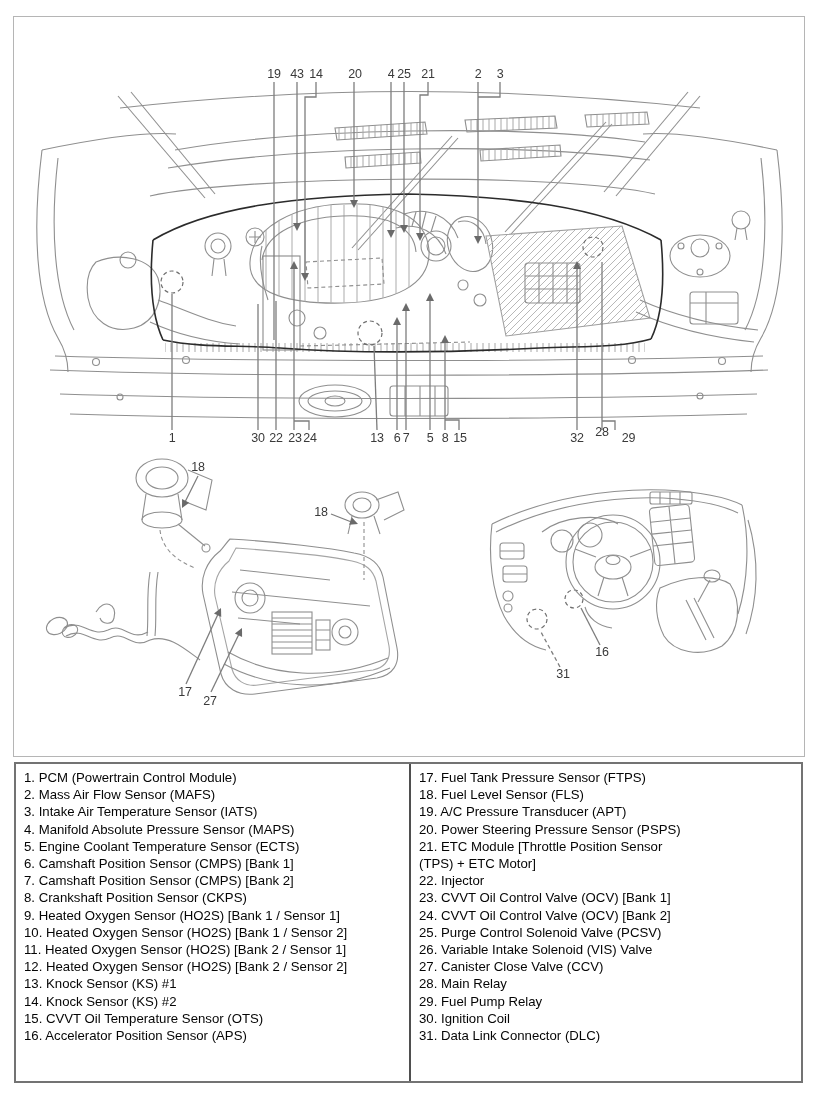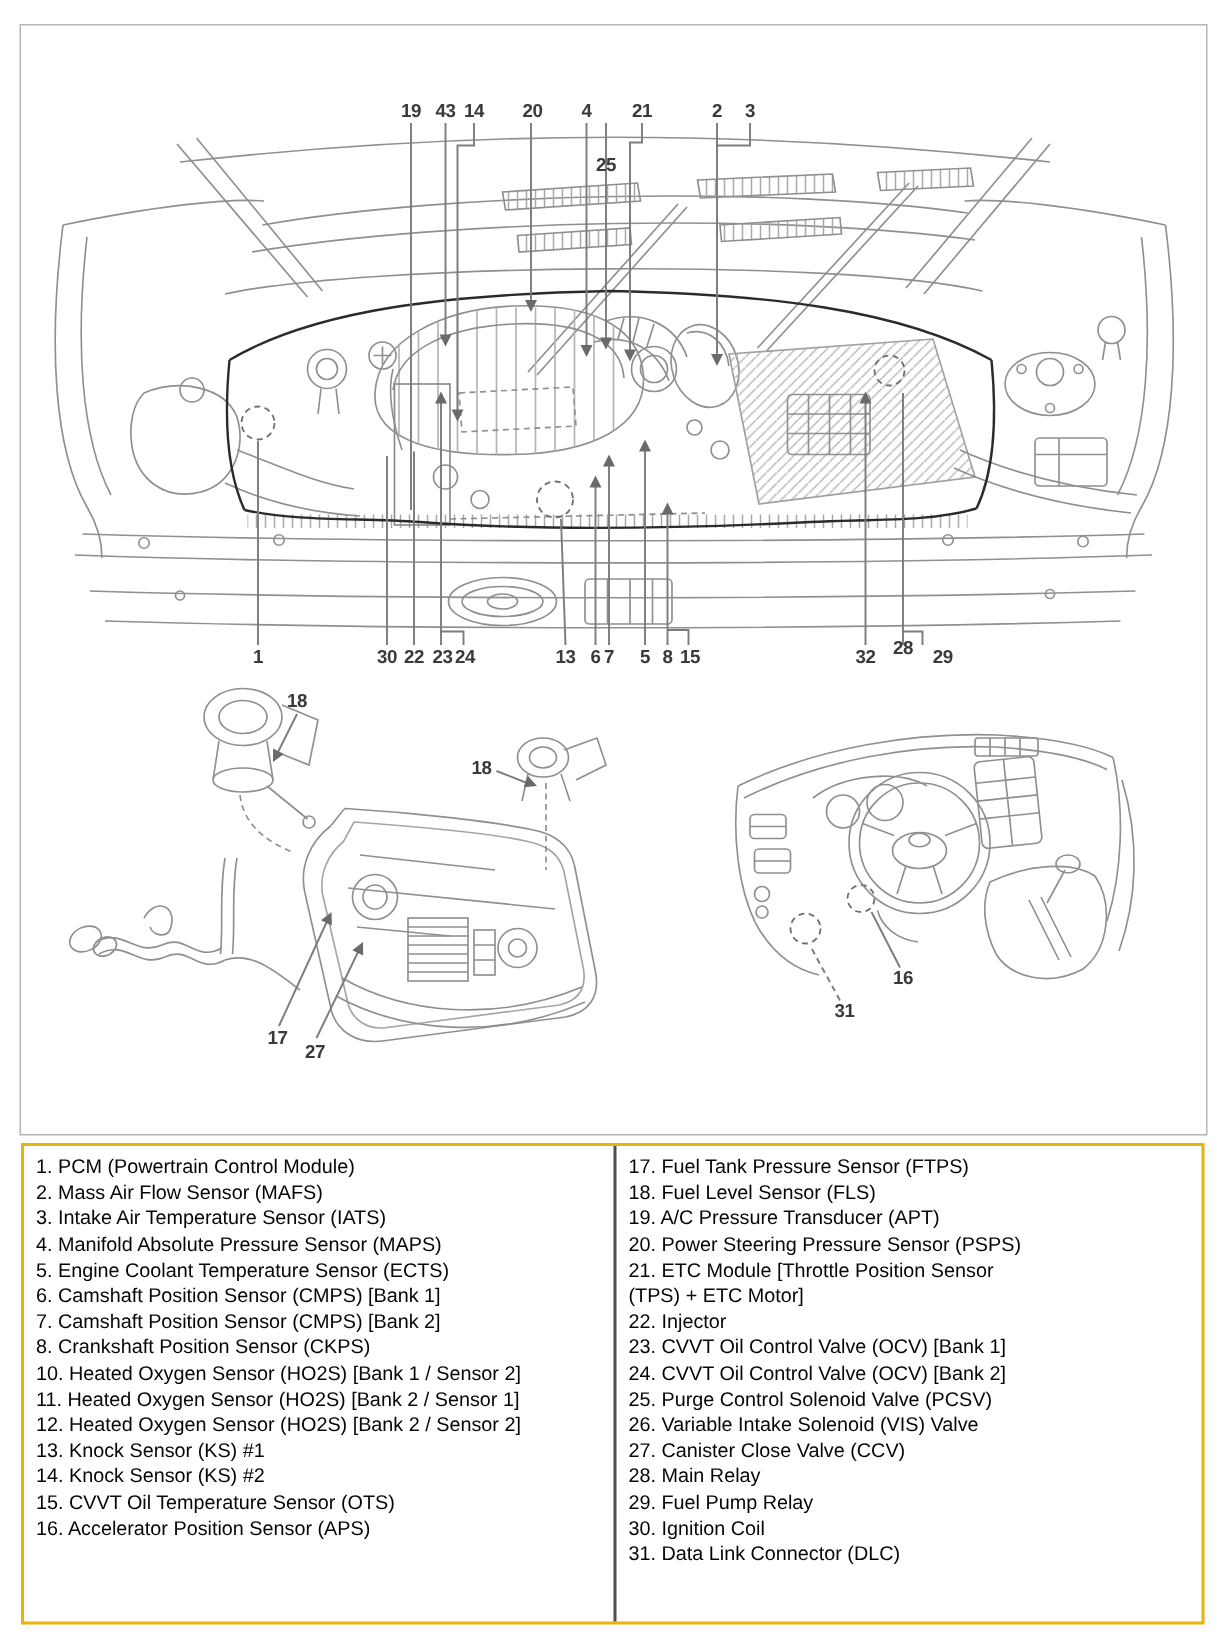--- a/index.html
+++ b/index.html
@@ -3,23 +3,23 @@
 <meta charset="utf-8">
 <style>
   html,body{margin:0;padding:0;background:#fff;}
   .page{position:relative;width:819px;height:1096px;background:#ffffff;
         font-family:"Liberation Sans",sans-serif;overflow:hidden;}
   .diagram-frame{position:absolute;left:13px;top:16px;width:792px;height:741px;
         border:1px solid #b5b5b5;box-sizing:border-box;}
   svg.art{position:absolute;left:0;top:0;pointer-events:none;}
   #callout-layer{position:absolute;left:0;top:0;width:819px;height:760px;pointer-events:none;}
   .callout{position:absolute;transform:translate(-50%,-50%);
-        font-size:12.5px;font-weight:bold;color:#3a3a3a;letter-spacing:-0.3px;white-space:nowrap;}
+        font-size:12.5px;font-weight:normal;color:#3a3a3a;letter-spacing:-0.3px;white-space:nowrap;}
   .legend-box{position:absolute;left:14px;top:762px;width:789px;height:321px;
-        border:2px solid #eab308;box-sizing:border-box;background:#fff;}
+        border:2px solid #737373;box-sizing:border-box;background:#fff;}
   .legend-divider{position:absolute;left:393px;top:0;bottom:0;width:2px;background:#4f4f4f;}
   .legend-col{position:absolute;top:5px;font-size:13.2px;line-height:17.2px;color:#050505;}
   .legend-col.left{left:8px;width:382px;}
   .legend-col.right{left:403px;width:380px;}
   .legend-line{white-space:nowrap;}
 </style>
 </head>
 <body>
 
 <div class="page">
@@ -253,21 +253,21 @@
       <polygon points="0,0 -4,-8 4,-8" transform="translate(242,628) rotate(-154)"></polygon>
     </g>
   </svg>
 
   <div id="callout-layer">
       <div class="callout" style="left: 274px; top: 74px;">19</div>
       <div class="callout" style="left: 297px; top: 74px;">43</div>
       <div class="callout" style="left: 316px; top: 74px;">14</div>
       <div class="callout" style="left: 355px; top: 74px;">20</div>
       <div class="callout" style="left: 391px; top: 74px;">4</div>
-      <div class="callout" style="left: 404px; top: 74px; margin-top: 36px;">25</div>
+      <div class="callout" style="left: 404px; top: 74px;">25</div>
       <div class="callout" style="left: 428px; top: 74px;">21</div>
       <div class="callout" style="left: 478px; top: 74px;">2</div>
       <div class="callout" style="left: 500px; top: 74px;">3</div>
       <div class="callout" style="left: 172px; top: 438px;">1</div>
       <div class="callout" style="left: 258px; top: 438px;">30</div>
       <div class="callout" style="left: 276px; top: 438px;">22</div>
       <div class="callout" style="left: 295px; top: 438px;">23</div>
       <div class="callout" style="left: 310px; top: 438px;">24</div>
       <div class="callout" style="left: 377px; top: 438px;">13</div>
       <div class="callout" style="left: 397px; top: 438px;">6</div>
@@ -289,20 +289,21 @@
   <div class="legend-box">
     <div class="legend-col left" id="legend-left">
         <div class="legend-line">1. PCM (Powertrain Control Module)</div>
         <div class="legend-line">2. Mass Air Flow Sensor (MAFS)</div>
         <div class="legend-line">3. Intake Air Temperature Sensor (IATS)</div>
         <div class="legend-line">4. Manifold Absolute Pressure Sensor (MAPS)</div>
         <div class="legend-line">5. Engine Coolant Temperature Sensor (ECTS)</div>
         <div class="legend-line">6. Camshaft Position Sensor (CMPS) [Bank 1]</div>
         <div class="legend-line">7. Camshaft Position Sensor (CMPS) [Bank 2]</div>
         <div class="legend-line">8. Crankshaft Position Sensor (CKPS)</div>
+        <div class="legend-line">9. Heated Oxygen Sensor (HO2S) [Bank 1 / Sensor 1]</div>
         <div class="legend-line">10. Heated Oxygen Sensor (HO2S) [Bank 1 / Sensor 2]</div>
         <div class="legend-line">11. Heated Oxygen Sensor (HO2S) [Bank 2 / Sensor 1]</div>
         <div class="legend-line">12. Heated Oxygen Sensor (HO2S) [Bank 2 / Sensor 2]</div>
         <div class="legend-line">13. Knock Sensor (KS) #1</div>
         <div class="legend-line">14. Knock Sensor (KS) #2</div>
         <div class="legend-line">15. CVVT Oil Temperature Sensor (OTS)</div>
         <div class="legend-line">16. Accelerator Position Sensor (APS)</div>
       </div>
     <div class="legend-divider"></div>
     <div class="legend-col right" id="legend-right">

